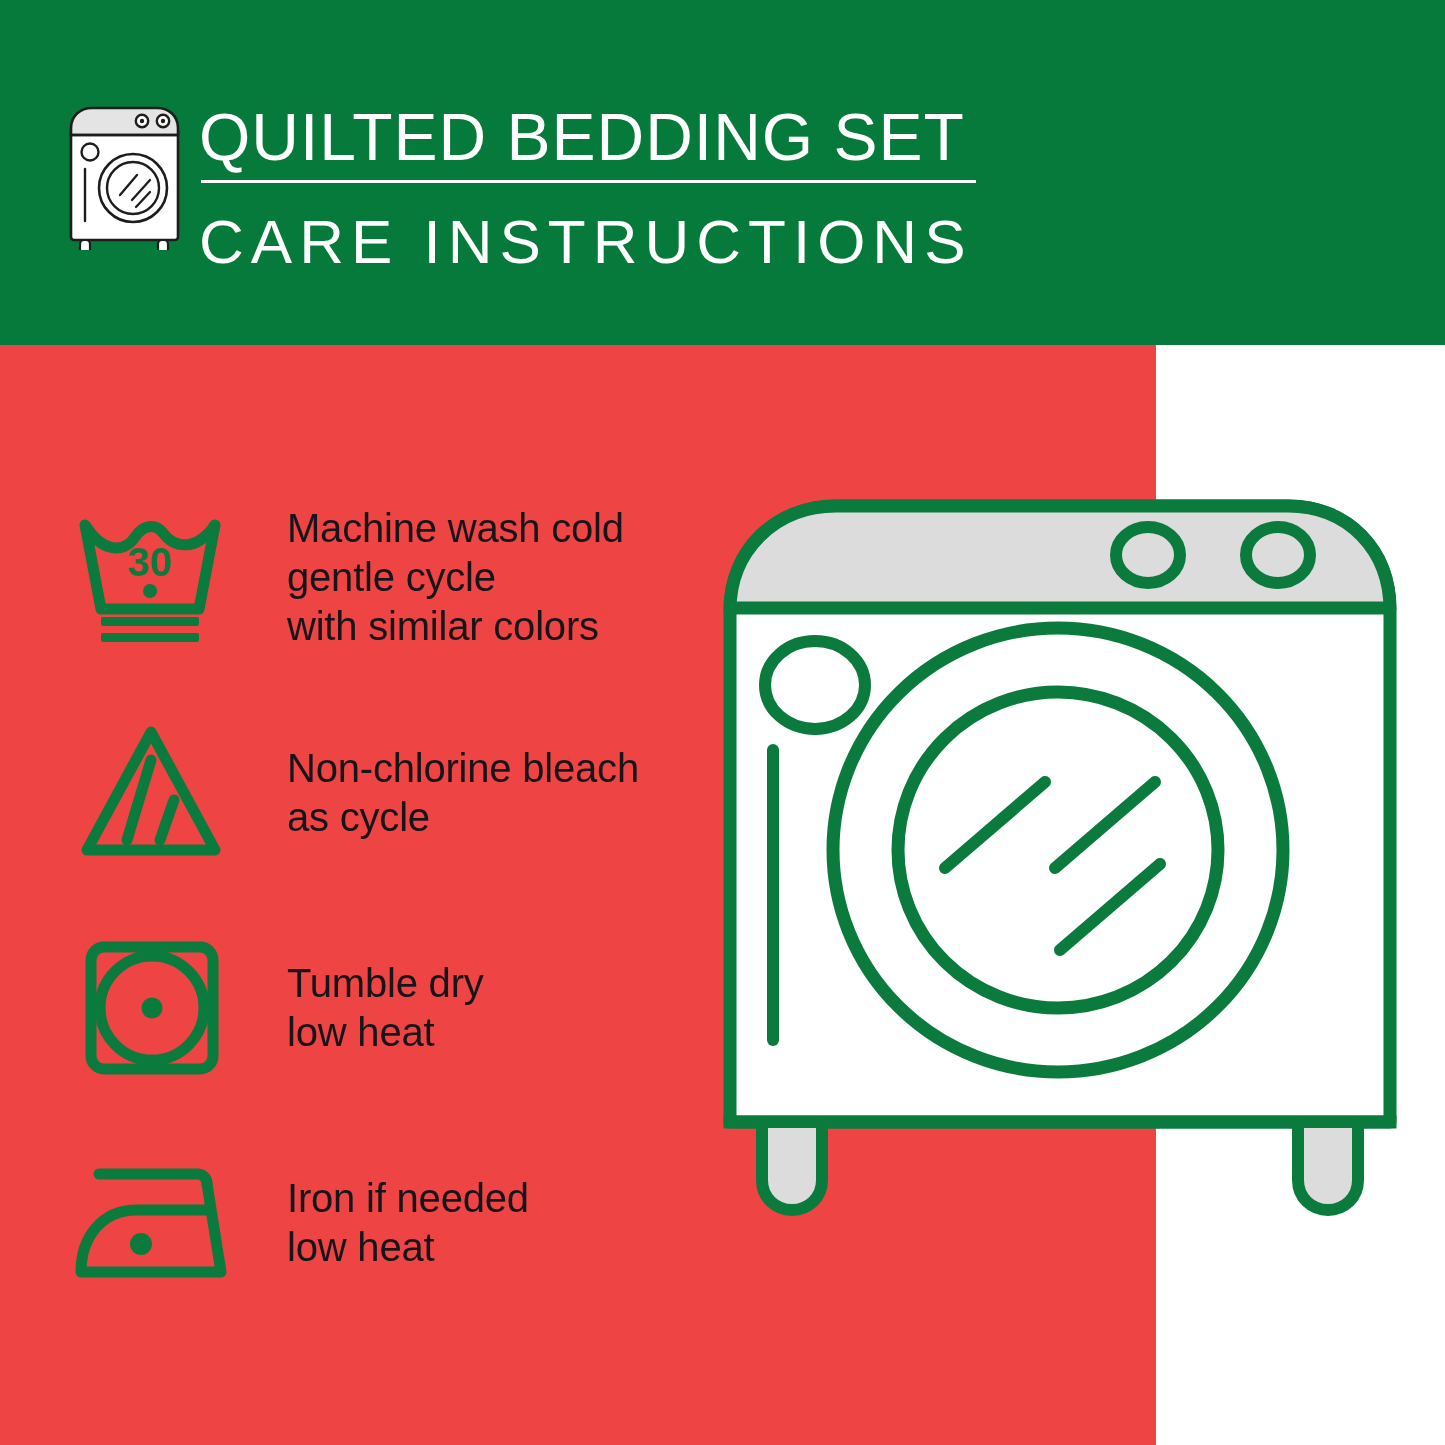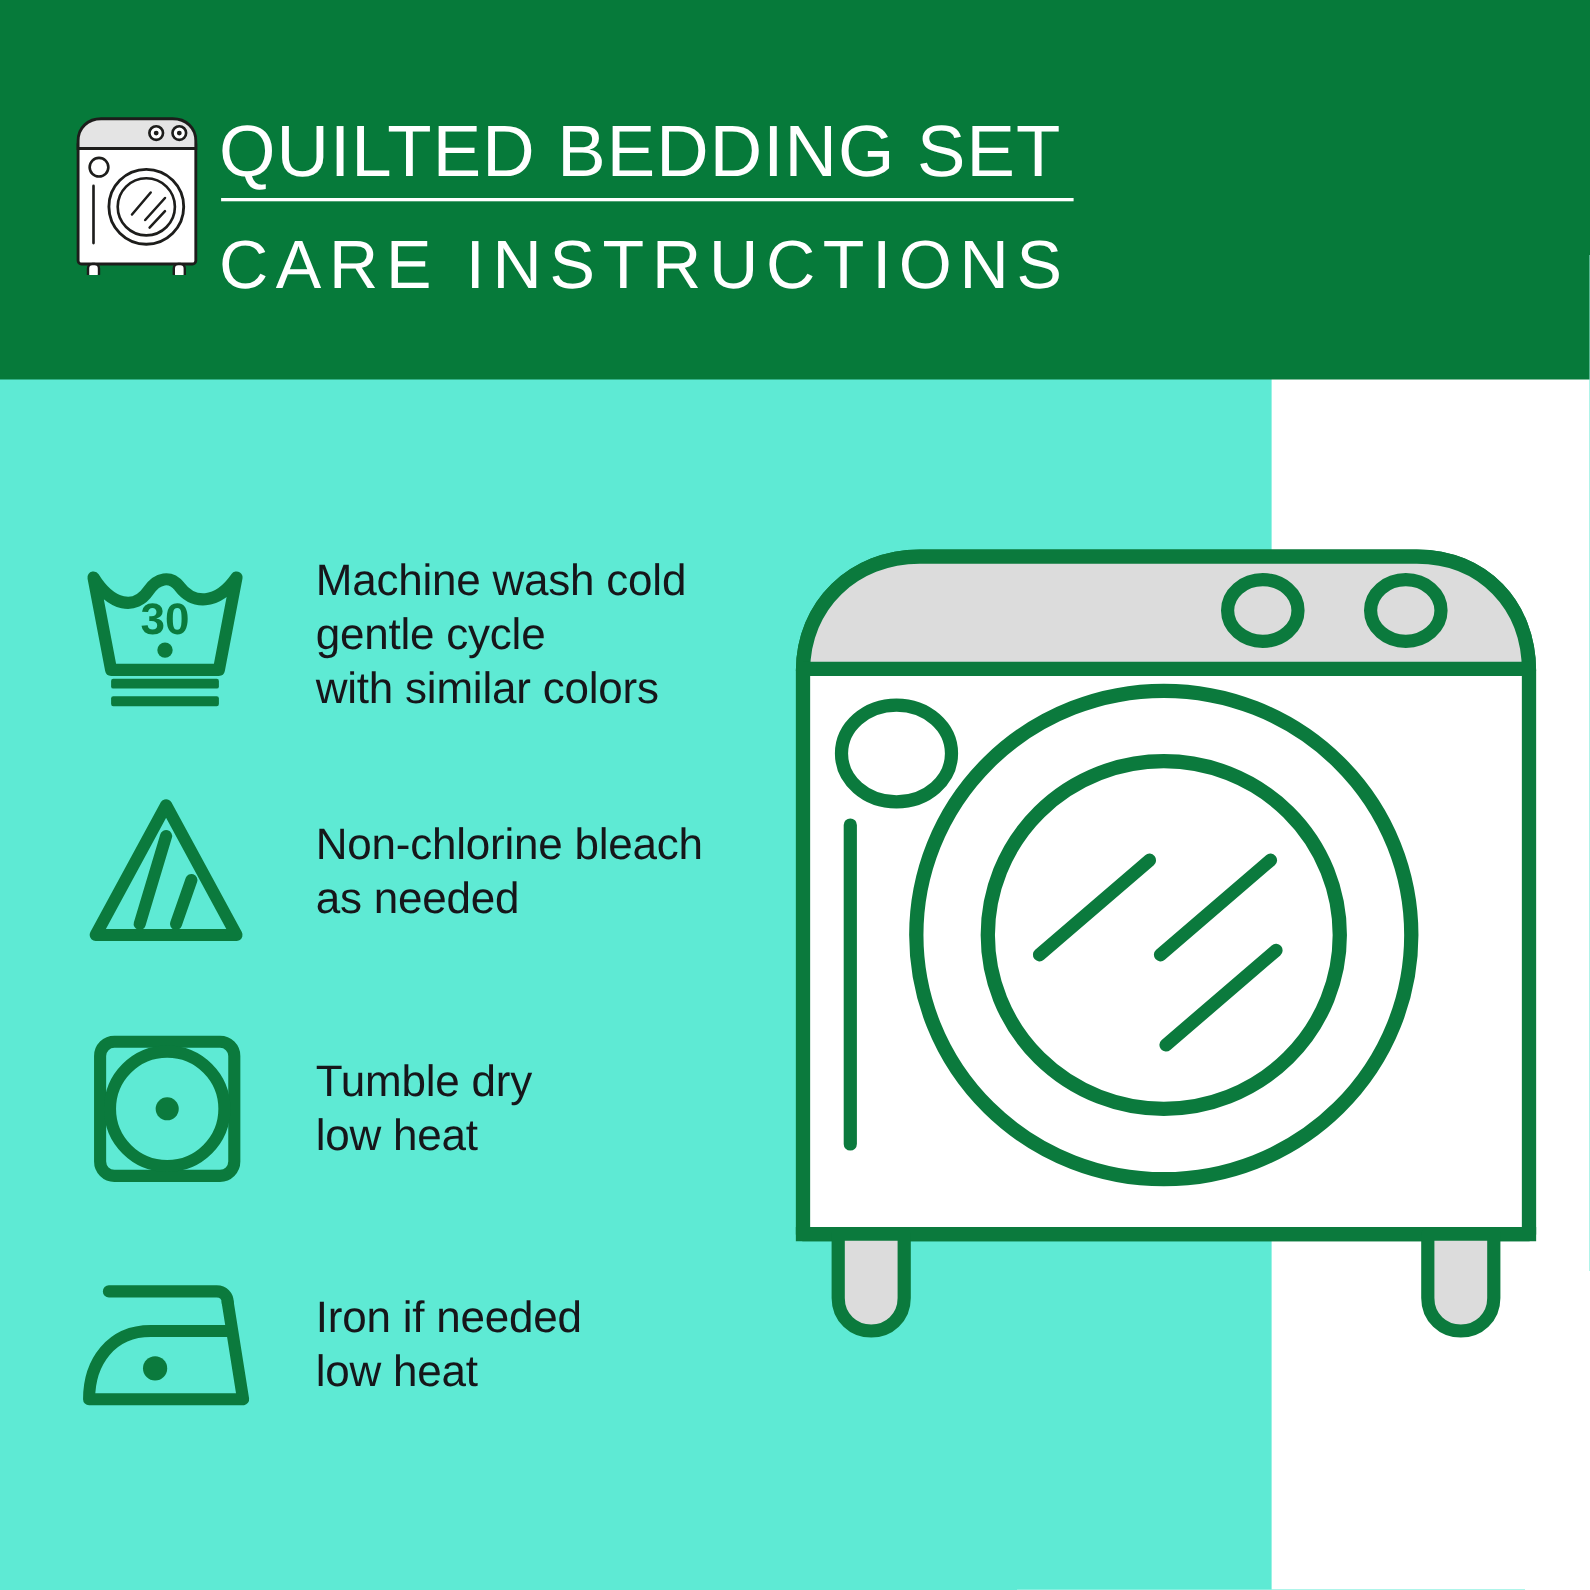--- a/index.html
+++ b/index.html
@@ -2,21 +2,21 @@
 <html><head>
 <meta charset="utf-8">
 <style>
   html,body{margin:0;padding:0;}
   body{
     width:1445px;height:1445px;
     background:#ffffff;
     font-family:"Liberation Sans", sans-serif;
     overflow:hidden;
   }
-  .page{position:relative;width:1156px;height:1445px;background:#5eead4;}
+  .page{position:relative;width:1156px;height:1445px;background:#ef4444;}
 
   
   .header{
     position:absolute;left:0;top:0;width:1445px;height:345px;
     background:#067A3A;
   }
   .header-inner{
     position:absolute;left:62px;top:100px;
     display:flex;align-items:flex-start;
   }
@@ -150,21 +150,21 @@
     <div class="care-row">
       <span class="care-symbol">
         <svg width="165" height="150" viewBox="0 0 165 150" fill="none">
           <path d="M76 14 L140 132 H12 Z" fill="none" stroke="#0B7A3D" stroke-width="11" stroke-linejoin="round"></path>
           <line x1="76" y1="42" x2="52" y2="122" stroke="#0B7A3D" stroke-width="11" stroke-linecap="round"></line>
           <line x1="99" y1="82" x2="85" y2="122" stroke="#0B7A3D" stroke-width="11" stroke-linecap="round"></line>
         </svg>
       </span>
       <div class="care-text">
         <div>Non-chlorine bleach</div>
-        <div>as needed</div>
+        <div>as cycle</div>
       </div>
     </div>
 
     <div class="care-row">
       <span class="care-symbol">
         <svg width="165" height="150" viewBox="0 0 165 150" fill="none">
           <rect x="16" y="14" width="122" height="122" rx="13" fill="none" stroke="#0B7A3D" stroke-width="11"></rect>
           <circle cx="77" cy="75" r="52" fill="none" stroke="#0B7A3D" stroke-width="11"></circle>
           <circle cx="77" cy="75" r="10.5" fill="#0B7A3D"></circle>
         </svg>

